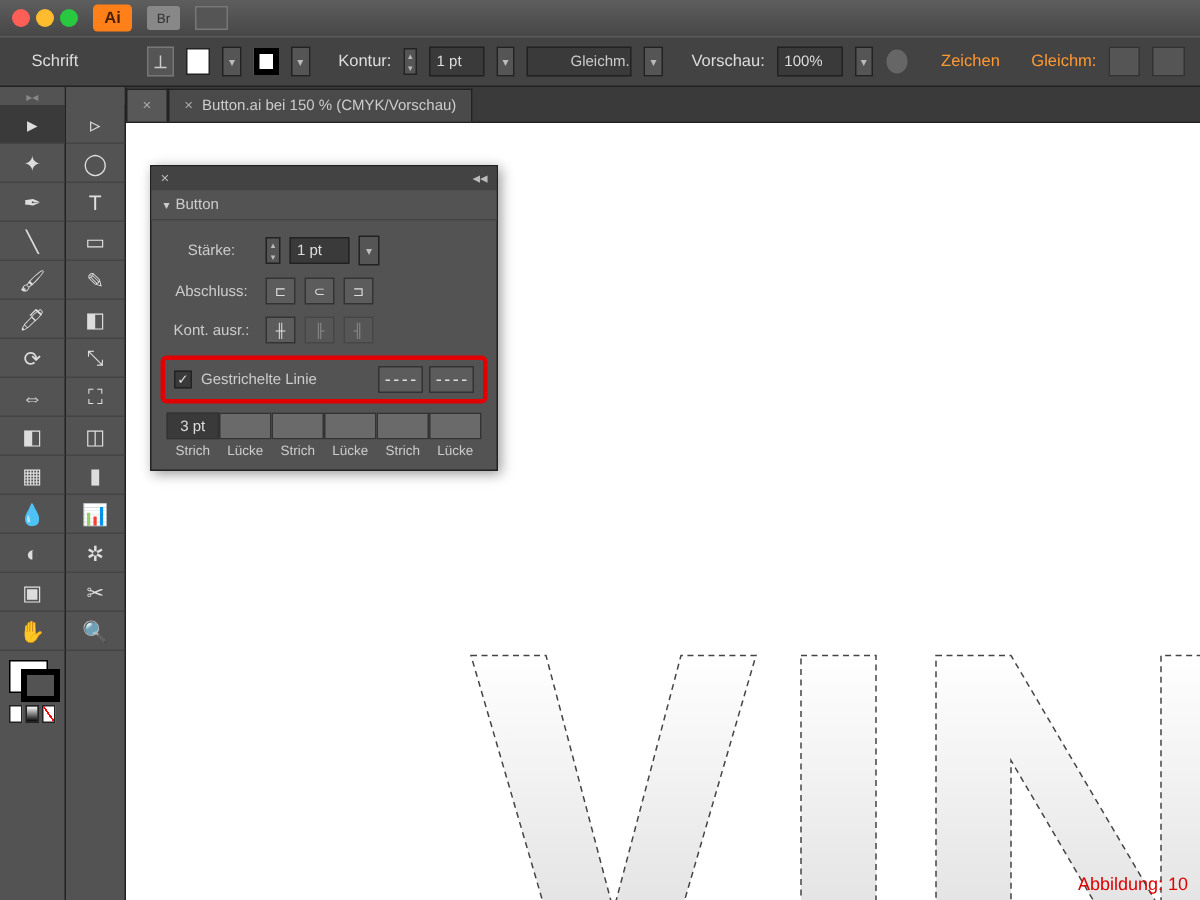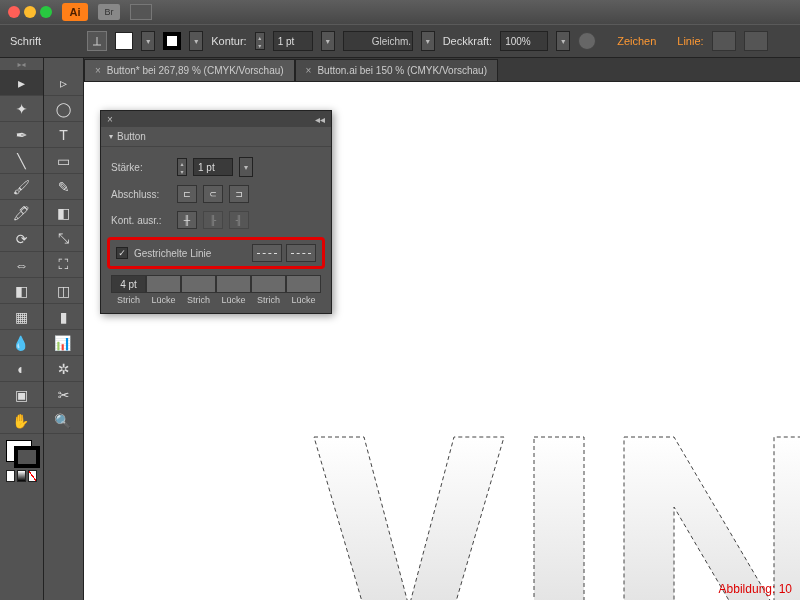--- a/index.html
+++ b/index.html
@@ -4,21 +4,21 @@
 <style>
 * { margin:0; padding:0; box-sizing:border-box; font-family:Arial,Helvetica,sans-serif; }
 body { background:#333; width:800px; height:600px; overflow:hidden; position:relative; }
 .titlebar { height:24px; background:linear-gradient(#5e5e5e,#474747); display:flex; align-items:center; padding:0 8px; gap:4px; }
 .tl-dot { width:12px; height:12px; border-radius:50%; }
 .tl-red { background:#ff5f57; } .tl-yel { background:#febc2e; } .tl-grn { background:#28c840; }
 .ai-badge { width:26px; height:18px; background:#ff7f18; color:#4a1f00; font-weight:bold; font-size:11px; display:flex; align-items:center; justify-content:center; border-radius:3px; margin-left:6px; }
 .br-badge { width:22px; height:16px; background:#888; color:#333; font-size:9px; display:flex; align-items:center; justify-content:center; border-radius:2px; margin-left:6px; }
 .layout-icon { width:22px; height:16px; background:#555; margin-left:6px; border:1px solid #777; }
 .optbar { height:34px; background:#434343; border-top:1px solid #5a5a5a; border-bottom:1px solid #222; display:flex; align-items:center; padding:0 10px; gap:8px; font-size:11px; color:#ccc; }
-.optbar .lbl { color:#ddd; }
+.optbar .lbl { color:#ddd;margin-left:11px; }
 .icon-sq { width:20px; height:20px; background:#555; border:1px solid #777; display:flex; align-items:center; justify-content:center; }
 .fill-sw { width:18px; height:18px; background:#fff; border:1px solid #222; }
 .stroke-sw { width:18px; height:18px; background:#fff; border:4px solid #000; }
 .numfield { height:20px; background:#3a3a3a; border:1px solid #222; color:#ddd; font-size:10px; padding:0 4px; display:flex; align-items:center; }
 .dd-arrow { width:14px; height:20px; background:#555; border:1px solid #222; display:flex; align-items:center; justify-content:center; color:#bbb; font-size:8px; }
 .stroke-style { width:70px; height:20px; background:#3a3a3a; border:1px solid #222; display:flex; align-items:center; padding:0 4px; }
 .stroke-line { width:30px; height:2px; background:#ccc; }
 .link1 { color:#ff9933; font-size:11px;margin-left:13px; }
 .far-right-icon { width:24px; height:20px; background:#555; border:1px solid #333; }
 .round-icon { width:18px; height:18px; border-radius:50%; background:#666; border:1px solid #444; }
@@ -36,21 +36,21 @@
 .sw-big { width:34px; height:28px; position:relative; }
 .sw-fill { position:absolute; width:26px; height:22px; background:#fff; border:1px solid #000; }
 .sw-stroke { position:absolute; right:0; bottom:0; width:26px; height:22px; background:#535353; border:4px solid #000; }
 .sw-row { display:flex; gap:2px; }
 .sw-mini { width:12px; height:12px; border:1px solid #222; }
 .panel { position:absolute; left:100px; top:110px; width:232px; background:#535353; border:1px solid #222; box-shadow:2px 2px 8px rgba(0,0,0,.4); color:#ccc; font-size:10px; }
 .panel-hdr { height:16px; background:#434343; display:flex; align-items:center; justify-content:space-between; padding:0 6px; color:#bbb; font-size:10px; }
 .panel-tab { height:20px; background:#535353; display:flex; align-items:center; padding:0 8px; gap:4px; border-bottom:1px solid #444; }
 .panel-body { padding:10px 10px 6px 10px; }
 .prow { display:flex; align-items:center; margin-bottom:8px; gap:6px; }
-.prow .plbl { width:60px; text-align:left; color:#ccc; }
+.prow .plbl { width:60px; text-align:center; color:#ccc; }
 .pbtn { width:20px; height:18px; background:#5c5c5c; border:1px solid #333; display:flex; align-items:center; justify-content:center; color:#ddd; font-size:9px; }
 .pbtn.dis { opacity:.4; }
 .pnum { width:40px; height:18px; background:#3a3a3a; border:1px solid #222; color:#ddd; font-size:10px; display:flex; align-items:center; padding:0 4px; }
 .psmall { width:24px; }
 .hl-row { border:3px solid #e20000; border-radius:4px; padding:4px 6px; display:flex; align-items:center; justify-content:space-between; margin:0 -4px 6px -4px; }
 .cbx { width:12px; height:12px; background:#3a3a3a; border:1px solid #222; color:#ddd; font-size:9px; display:flex; align-items:center; justify-content:center; }
 .dash-icons { display:flex; gap:4px; }
 .dash-btn { width:30px; height:18px; background:#5c5c5c; border:1px solid #333; display:flex; align-items:center; justify-content:center; }
 .dash-btn .dline { width:20px; height:1px; border-top:1px dashed #ddd; }
 .gap-row { display:flex; }
@@ -95,34 +95,33 @@
       <div>▴</div>
       <div>▾</div>
     </div>
   <div class="numfield" style="width:40px">1 pt</div>
   <div class="dd-arrow">▾</div>
   <div class="stroke-style">
       <div class="stroke-line"></div>
       <span style="margin-left:24px;color:#ccc;font-size:10px">Gleichm.</span>
     </div>
   <div class="dd-arrow">▾</div>
-  <span class="lbl">Deckkraft:</span>
+  <span class="lbl">Vorschau:</span>
   <div class="numfield" style="width:48px">100%</div>
   <div class="dd-arrow">▾</div>
   <div class="round-icon"></div>
   <span class="link1">Zeichen</span>
-  <span class="link1">Linie:</span>
+  <span class="link1">Gleichm:</span>
   <div class="far-right-icon"></div>
   <div class="far-right-icon"></div>
 </div>
 
 <div class="tabbar">
   <div class="doctab active">
       <span class="x">×</span>
-      <span>Button* bei 267,89 % (CMYK/Vorschau)</span>
     </div>
   <div class="doctab">
       <span class="x">×</span>
       <span>Button.ai bei 150 % (CMYK/Vorschau)</span>
     </div>
 </div>
 
 <div class="toolcol">
   <div class="tgrab">▸◂</div>
   <div class="tool sel">▸</div>
@@ -228,21 +227,21 @@
         <div class="dash-btn">
             <div class="dline"></div>
           </div>
         <div class="dash-btn">
             <div class="dline"></div>
           </div>
       </div>
     </div>
     <div class="gap-row">
       <div class="gap-cell">
-          <div class="gap-in on">4 pt</div>
+          <div class="gap-in on">3 pt</div>
           <div class="gap-lab">Strich</div>
         </div>
       <div class="gap-cell">
           <div class="gap-in"></div>
           <div class="gap-lab">Lücke</div>
         </div>
       <div class="gap-cell">
           <div class="gap-in"></div>
           <div class="gap-lab">Strich</div>
         </div>

